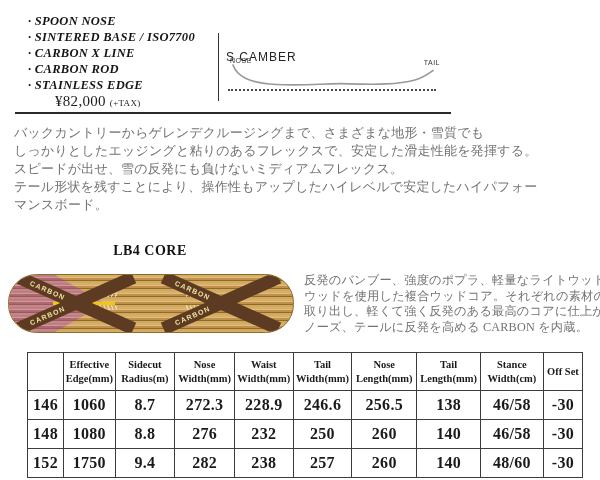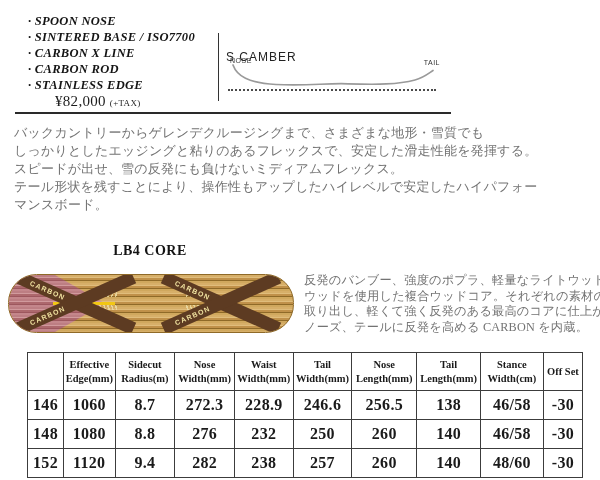--- a/index.html
+++ b/index.html
@@ -200,21 +200,21 @@
           <td>276</td>
           <td>232</td>
           <td>250</td>
           <td>260</td>
           <td>140</td>
           <td>46/58</td>
           <td>-30</td>
         </tr>
         <tr>
           <td>152</td>
-          <td>1120</td>
+          <td>1750</td>
           <td>9.4</td>
           <td>282</td>
           <td>238</td>
           <td>257</td>
           <td>260</td>
           <td>140</td>
           <td>48/60</td>
           <td>-30</td>
         </tr>
       </tbody>

